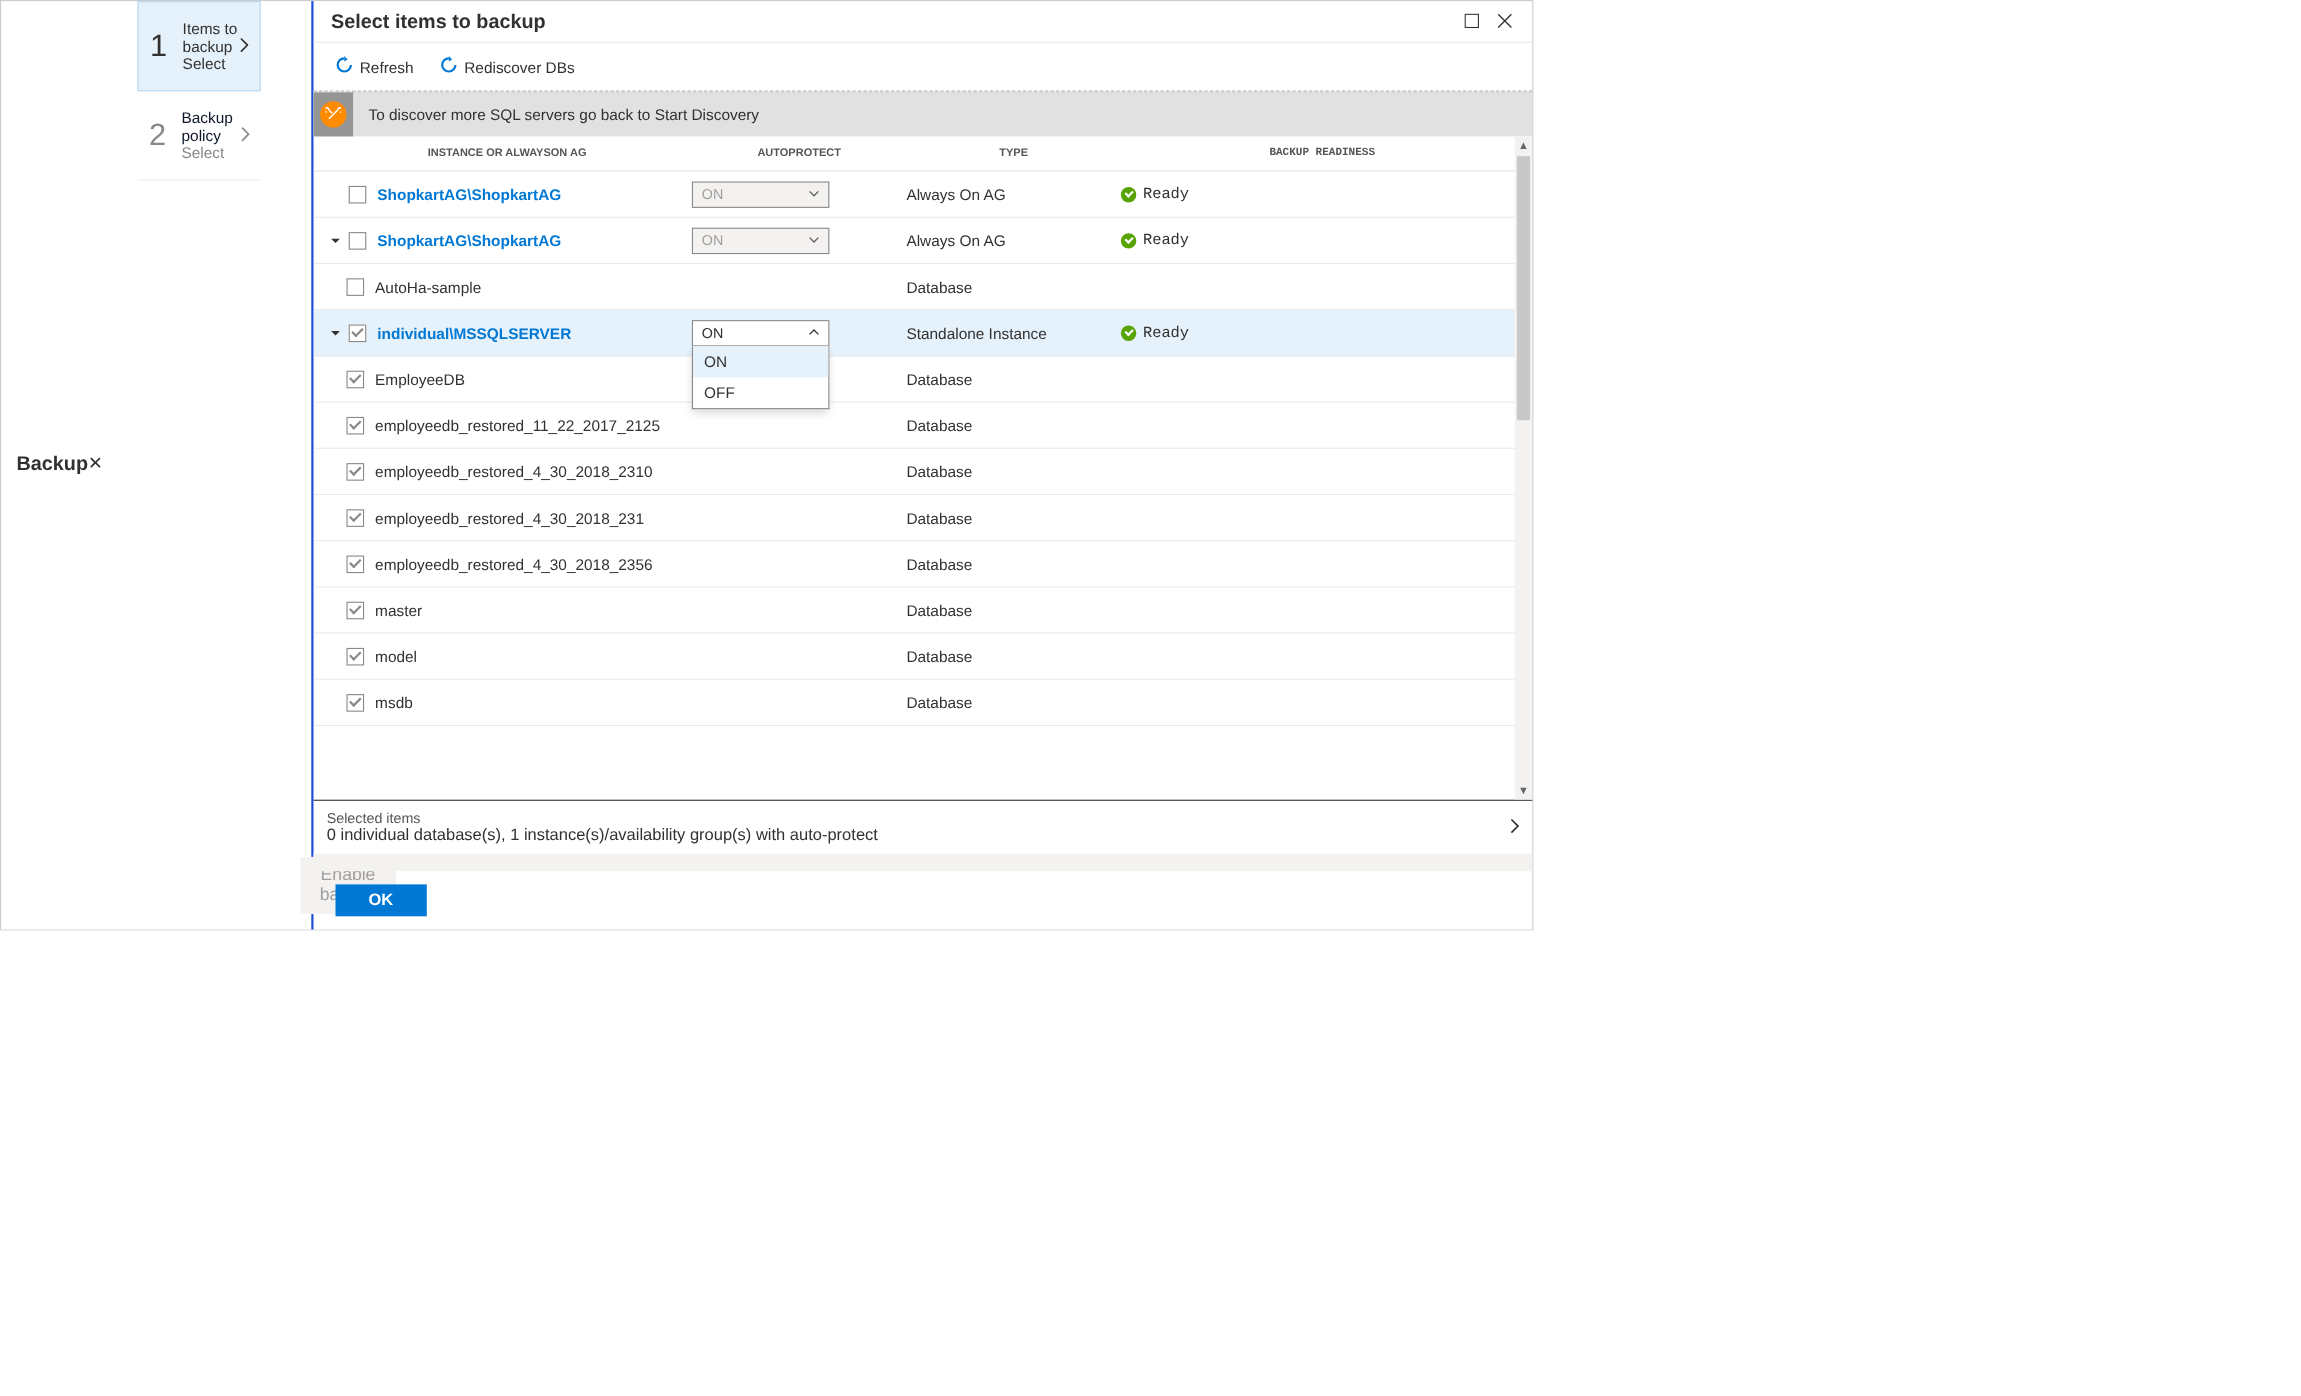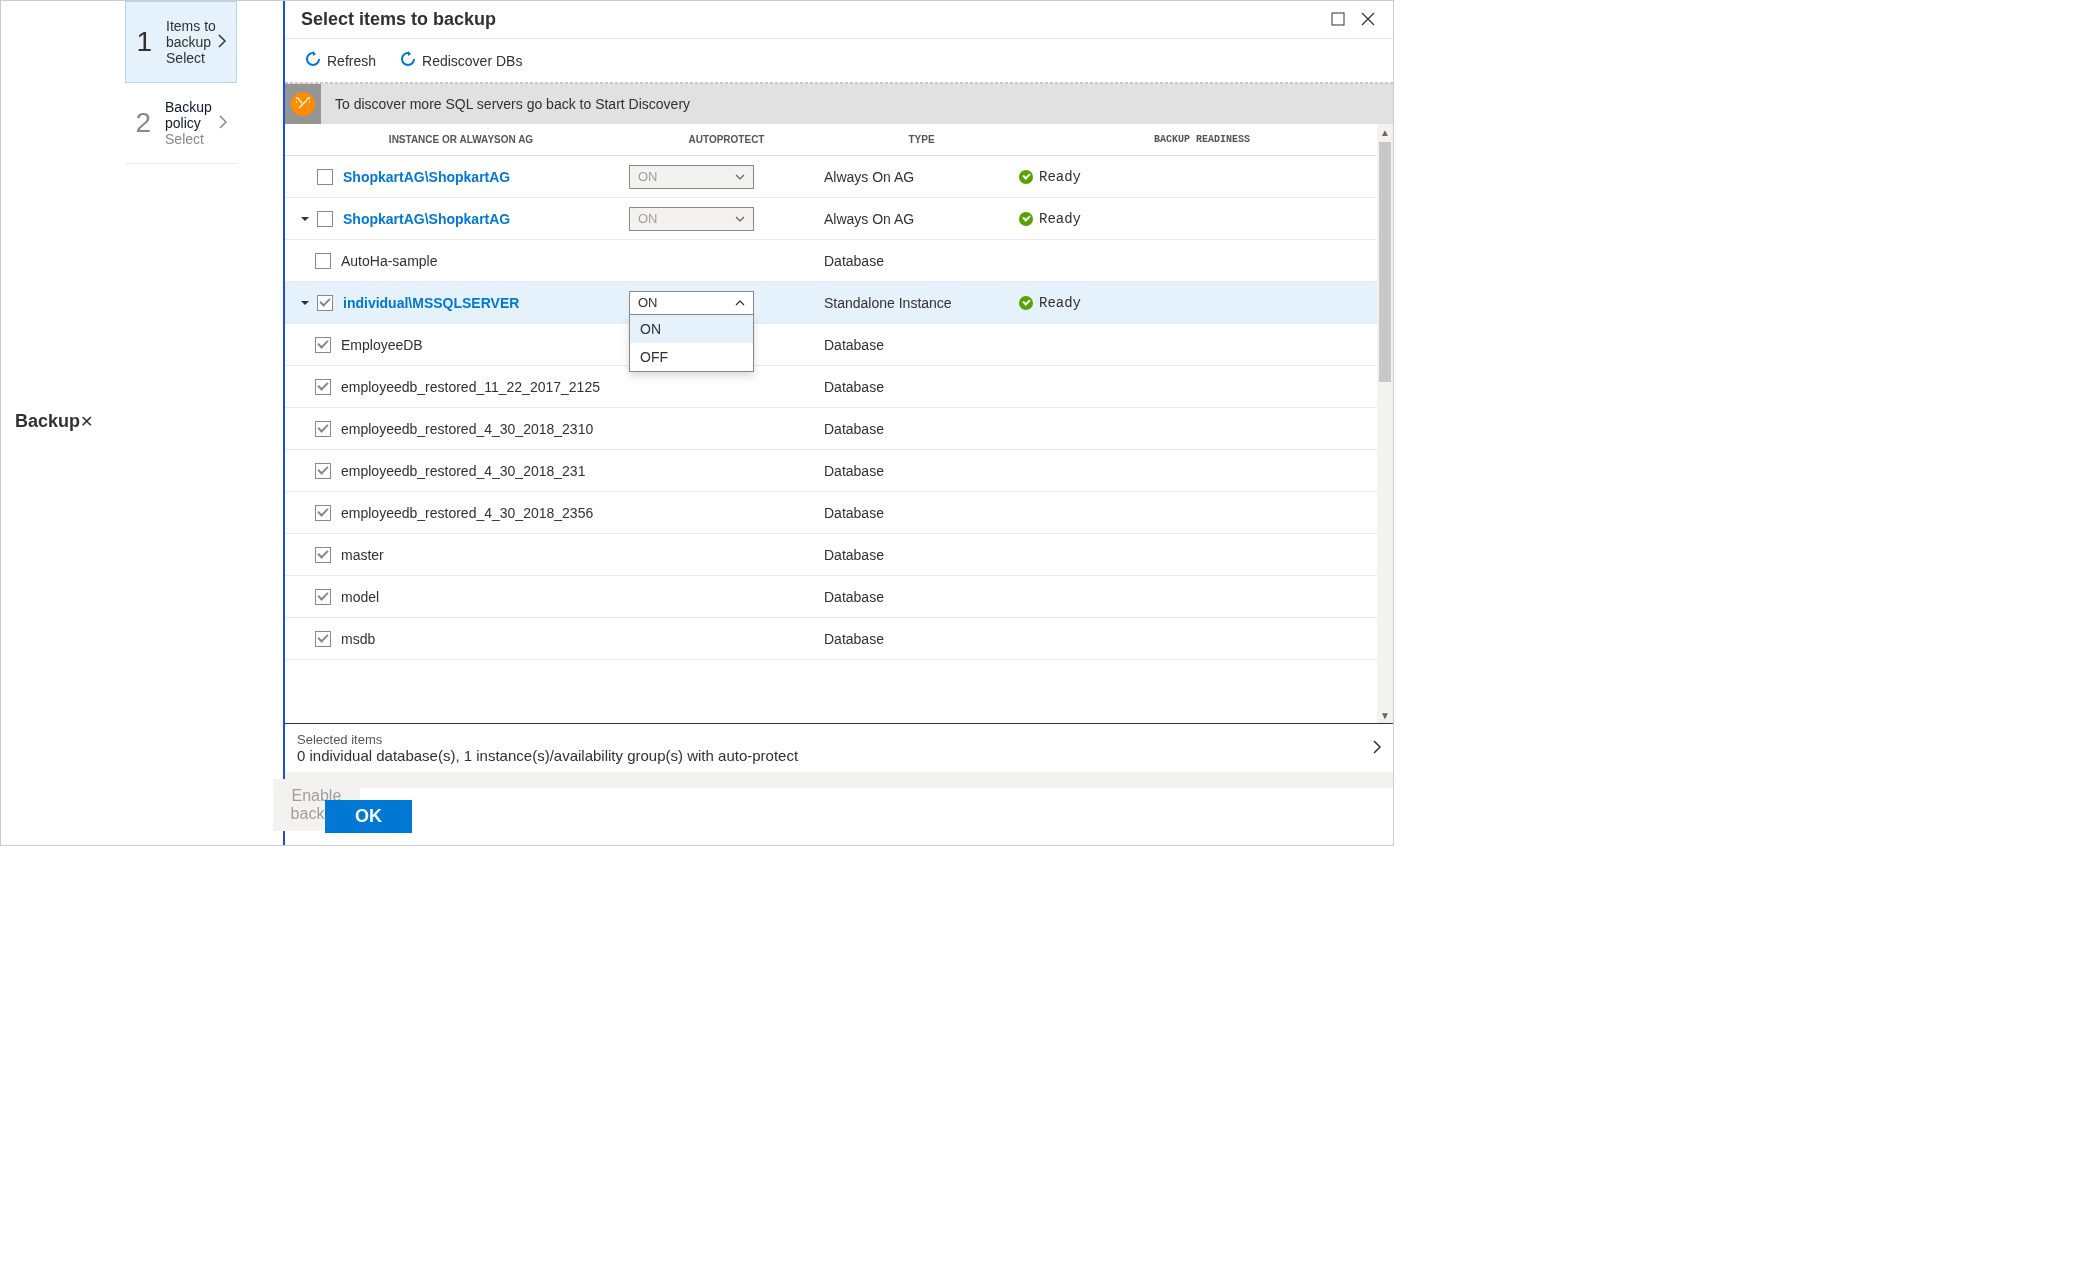--- a/index.html
+++ b/index.html
@@ -73,21 +73,21 @@
 
 .scroll-indicator { position: absolute; right: 0; top: 0; bottom: 0; width: 16px; background: #f3f2f1; }
 .scroll-arrow { height: 16px; display: flex; align-items: center; justify-content: center; font-size: 10px; color: #666; cursor: pointer; }
 .scroll-thumb { position: absolute; right: 2px; width: 12px; background: #c8c8c8; }
 
 .selected-bar { border-top: 1px solid #323130; padding: 8px 12px; display: flex; justify-content: space-between; align-items: center; cursor: pointer; }
 .selected-bar .lbl { font-size: 13px; color: #555; }
 .selected-bar .desc { font-size: 15px; }
 
 .footer { padding: 12px 20px; }
-.ok-btn { background: #0078d4; color: #fff; border: none; padding: 6px 30px; font-size: 18px; font-weight: 600; cursor: pointer; margin-left: 20px; }
+.ok-btn { background: #0078d4; color: #fff; border: none; padding: 6px 30px; font-size: 15px; font-weight: 600; cursor: pointer; }
 
 .bottom-scroll { height: 16px; background: #f3f2f1; position: relative; }
 </style>
 </head>
 <body>
 
 <div class="app">
 
   <div class="sidebar">
     <div class="sidebar-header">

